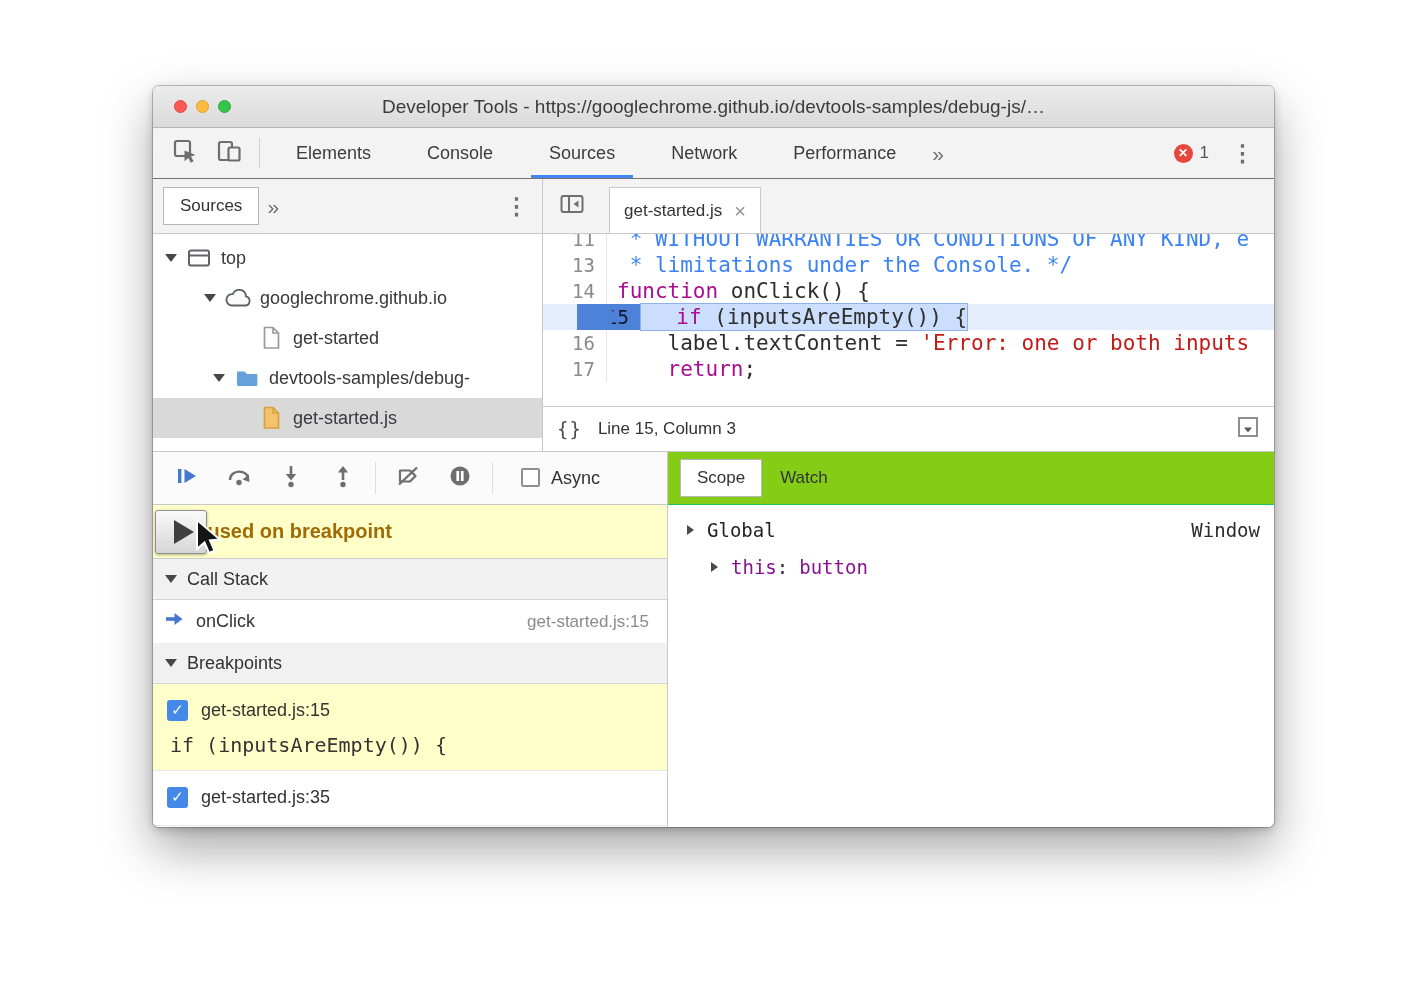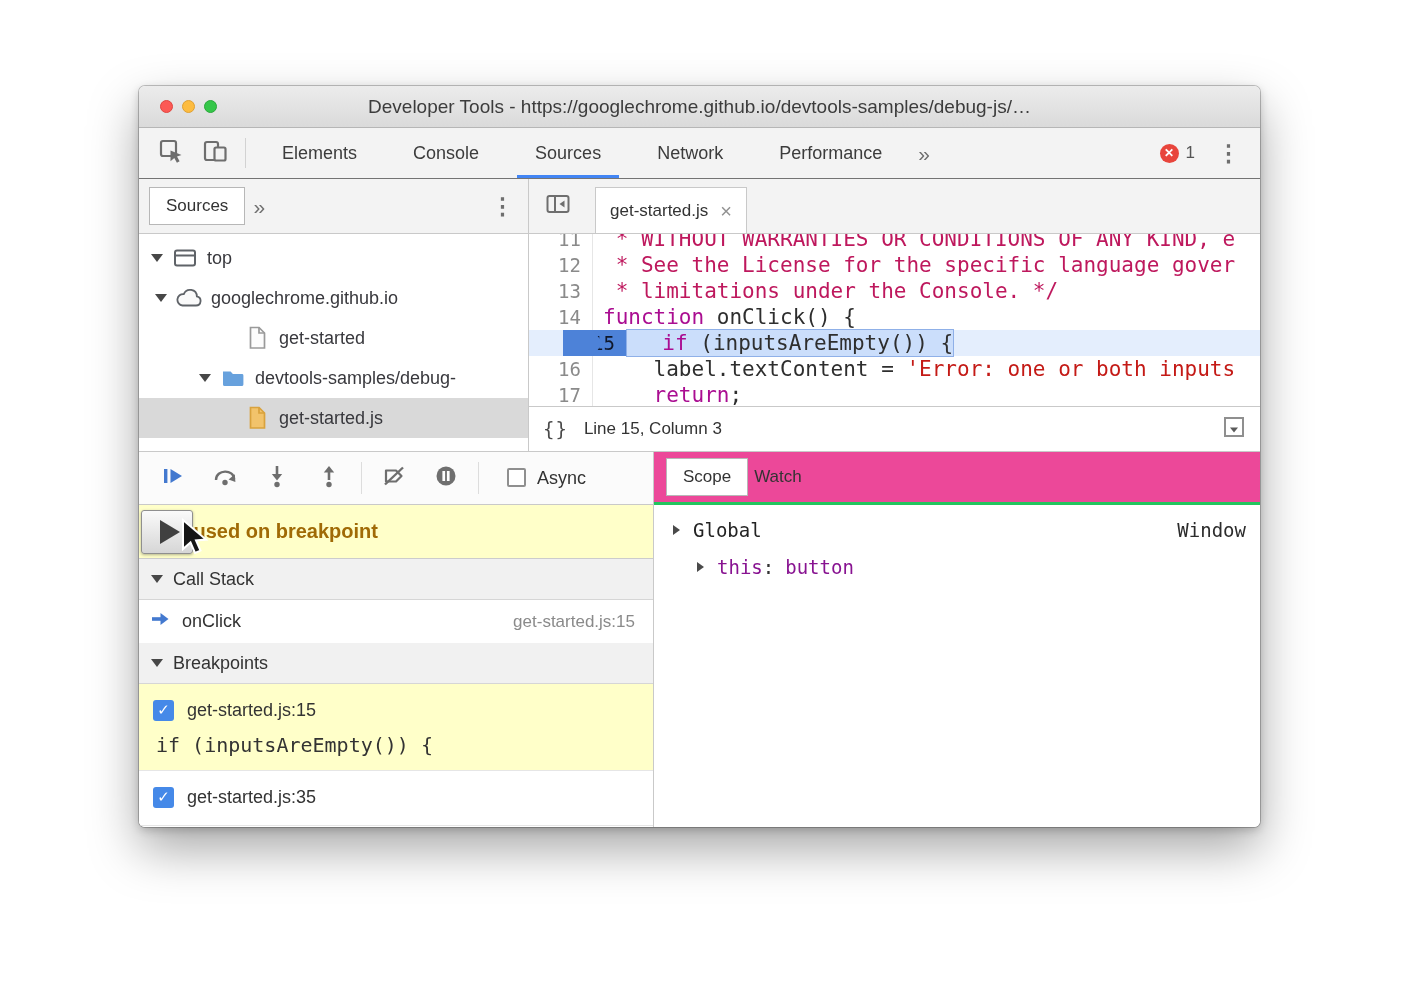--- a/index.html
+++ b/index.html
@@ -1,18 +1,18 @@
 <!DOCTYPE html>
 <html><head>
 <meta charset="utf-8">
 <style>
   html,body{margin:0;padding:0;}
   body{width:1405px;height:985px;position:relative;background:#ffffff;font-family:"Liberation Sans",sans-serif;overflow:hidden;}
 
-  .window{position:absolute;left:139px;top:86px;width:1121px;height:741px;border-radius:6px;overflow:hidden;background:#fff;
+  .window{position:absolute;left:153px;top:86px;width:1121px;height:741px;border-radius:6px;overflow:hidden;background:#fff;
     box-shadow:0 22px 50px rgba(0,0,0,.35),0 3px 10px rgba(0,0,0,.2),0 0 0 1px rgba(0,0,0,.22);}
 
   
   .titlebar{height:42px;box-sizing:border-box;background:linear-gradient(#ececec,#dadada);border-bottom:1px solid #b6b6b6;display:flex;align-items:center;position:relative;}
   .traffic{position:absolute;left:21px;top:0;bottom:0;display:flex;align-items:center;gap:9px;}
   .light{width:13px;height:13px;border-radius:50%;box-sizing:border-box;}
   .light.red{background:#fc5955;border:1px solid #e04540;}
   .light.yellow{background:#fdbc40;border:1px solid #dfa032;}
   .light.green{background:#35c649;border:1px solid #2aa83a;}
   .title-text{flex:1;text-align:center;font-size:19px;color:#3c3c3c;white-space:nowrap;overflow:hidden;}
@@ -56,21 +56,21 @@
 
   .code-area{flex:1;position:relative;overflow:hidden;background:#fff;font-family:"DejaVu Sans Mono","Liberation Mono",monospace;}
   .code-scroll{position:absolute;left:0;top:-8px;right:0;}
   .code-line{display:flex;height:26px;line-height:26px;font-size:21px;white-space:pre;position:relative;}
   .gutter{flex:0 0 64px;width:64px;box-sizing:border-box;text-align:right;padding-right:11px;font-size:19px;color:#8a8a8a;border-right:1px solid #e6e6e6;}
   .line-text{padding-left:10px;color:#2e2e2e;}
   .code-line.current{background:#e4eefd;}
   .code-line.current .gutter{background:#4d82d8;color:#0f172a;border-right-color:transparent;margin-left:34px;}
   .pc-arrowhead{position:absolute;left:64px;top:0;width:0;height:0;border-left:10px solid #4d82d8;border-top:13px solid transparent;border-bottom:13px solid transparent;z-index:3;}
   .code-line.current .line-text{background:#cbdefb;box-shadow:0 0 0 1px #8fb0e8;}
-  .tok-comment{color:#be185d;}
+  .tok-comment{color:#3b82f6;}
   .tok-keyword{color:#aa0d91;}
   .tok-string{color:#c41a16;}
   .tok-plain{color:#2e2e2e;}
 
   .status-bar{height:45px;flex:0 0 45px;box-sizing:border-box;border-top:1px solid #c9c9c9;display:flex;align-items:center;gap:16px;padding:0 14px;font-size:17px;color:#333;background:#fff;}
   .braces-icon{font-family:"DejaVu Sans Mono",monospace;font-size:19px;color:#4a4a4a;letter-spacing:1px;}
   .status-right{margin-left:auto;display:flex;align-items:center;}
 
   
   .content-bottom{display:flex;height:375px;}
@@ -91,21 +91,21 @@
   .cs-row{height:43px;display:flex;align-items:center;padding:0 18px 0 12px;font-size:18px;color:#333;gap:11px;background:#fff;box-sizing:border-box;}
   .cs-loc{margin-left:auto;color:#8a8a8a;font-size:17px;}
 
   .bp-item{padding:8px 14px 10px;border-bottom:1px solid #e6e6e6;background:#fff;box-sizing:border-box;}
   .bp-item.active{background:#ffffc9;}
   .bp-row1{display:flex;align-items:center;gap:13px;height:36px;font-size:18px;color:#333;}
   .bp-check{width:21px;height:21px;border-radius:3px;background:#4589e8;color:#fff;font-size:15px;display:flex;align-items:center;justify-content:center;flex:0 0 21px;}
   .bp-code{font-family:"DejaVu Sans Mono","Liberation Mono",monospace;font-size:20px;color:#333;margin:2px 0 0 3px;white-space:pre;line-height:30px;}
 
   .scope-pane{flex:1;display:flex;flex-direction:column;background:#fff;min-width:0;}
-  .scope-header{height:53px;flex:0 0 53px;box-sizing:border-box;border-bottom:3px solid #22c55e;background:#ec4899;display:flex;align-items:center;gap:0;padding:0 12px;}
+  .scope-header{height:53px;flex:0 0 53px;box-sizing:border-box;border-bottom:1px solid #22c55e;background:#84cc16;display:flex;align-items:center;gap:12px;padding:0 12px;}
   .plain-tab{padding:8px 6px;font-size:17px;color:#333;}
   .scope-body{padding-top:6px;font-family:"DejaVu Sans Mono","Liberation Mono",monospace;font-size:19px;color:#232323;}
   .scope-row{height:37px;display:flex;align-items:center;padding-right:14px;box-sizing:border-box;}
   .scope-disc{width:16px;display:flex;justify-content:center;margin-right:9px;flex:0 0 16px;}
   .scope-disc .tri-down{border-top-color:#4a4a4a;border-left-width:5.5px;border-right-width:5.5px;border-top-width:7.5px;}
   .scope-disc .tri-right{border-left-color:#4a4a4a;border-top-width:5.5px;border-bottom-width:5.5px;border-left-width:7.5px;}
   .scope-name.property{color:#881391;}
   .scope-colon{color:#333;}
   .scope-value{color:#881391;margin-left:11px;}
   .scope-right{margin-left:auto;color:#2c2c2c;}
@@ -169,21 +169,21 @@
               <span class="tri-down"></span>
             </span>
             <span class="tree-icon">
               <svg width="24" height="20" viewBox="0 0 24 20">
                 <rect x="2" y="2.5" width="20" height="15" rx="2" fill="none" stroke="#5f6368" stroke-width="2"></rect>
                 <line x1="2" y1="7.5" x2="22" y2="7.5" stroke="#5f6368" stroke-width="2"></line>
               </svg>
             </span>
             <span class="tree-label">top</span>
           </div>
-          <div class="tree-row" style="padding-left: 14px;">
+          <div class="tree-row" style="padding-left: 49px;">
             <span class="disc">
               <span class="tri-down"></span>
             </span>
             <span class="tree-icon">
               <svg width="28" height="20" viewBox="0 0 28 20">
                 <path d="M7.5 17.5 h13.5 a4.6 4.6 0 0 0 0.9 -9.1 A6.8 6.8 0 0 0 8.8 6.1 A5.3 5.3 0 0 0 7.5 17.5 Z" fill="#fafafa" stroke="#5f6368" stroke-width="1.8"></path>
               </svg>
             </span>
             <span class="tree-label">googlechrome.github.io</span>
           </div>
@@ -231,21 +231,20 @@
               </svg></span>
         </div>
         <div class="file-tab">
           <span>get-started.js</span>
           <span class="close-x">×</span>
         </div>
       </div>
       <div class="code-area">
         <div class="code-scroll">
             <div class="code-line"><div class="gutter">11</div><div class="line-text"><span class="tok-comment"> * WITHOUT WARRANTIES OR CONDITIONS OF ANY KIND, e</span></div></div>
-            <div class="code-line"><div class="gutter">12</div><div class="line-text"><span class="tok-comment"> * See the License for the specific language gover</span></div></div>
             <div class="code-line"><div class="gutter">13</div><div class="line-text"><span class="tok-comment"> * limitations under the Console. */</span></div></div>
             <div class="code-line"><div class="gutter">14</div><div class="line-text"><span class="tok-keyword">function</span><span class="tok-plain"> onClick() {</span></div></div>
             <div class="code-line current"><div class="gutter">15</div><span class="pc-arrowhead"></span><div class="line-text"><span class="tok-plain">  </span><span class="tok-keyword">if</span><span class="tok-plain"> (inputsAreEmpty()) {</span></div></div>
             <div class="code-line"><div class="gutter">16</div><div class="line-text"><span class="tok-plain">    label.textContent = </span><span class="tok-string">'Error: one or both inputs</span></div></div>
             <div class="code-line"><div class="gutter">17</div><div class="line-text"><span class="tok-plain">    </span><span class="tok-keyword">return</span><span class="tok-plain">;</span></div></div>
           </div>
       </div>
       <div class="status-bar">
         <span class="braces-icon">{}</span>
         <span>Line 15, Column 3</span>

